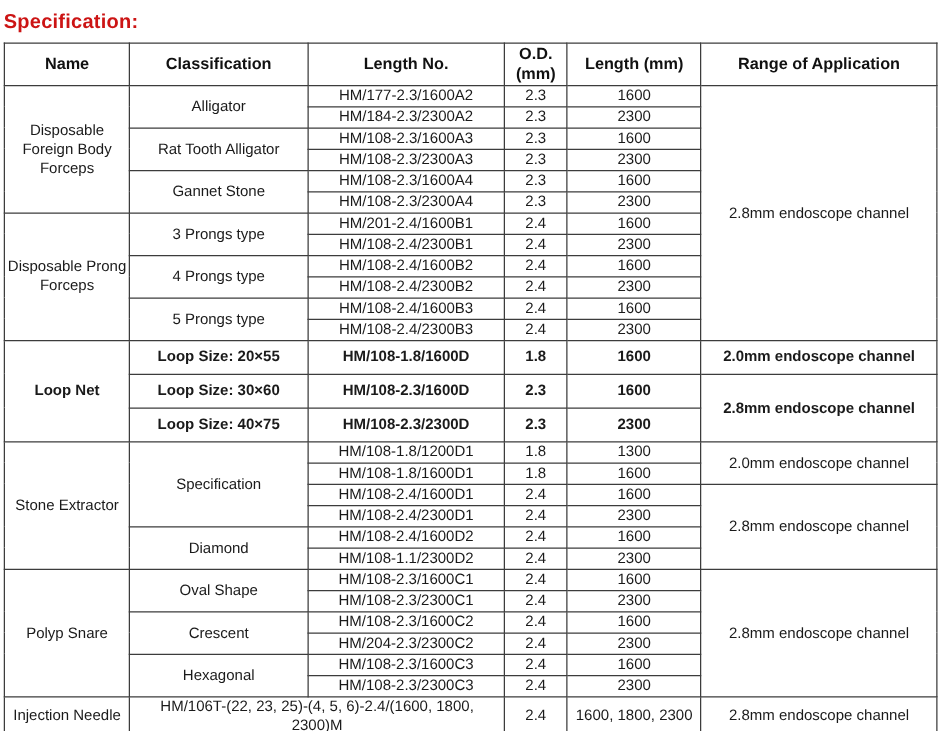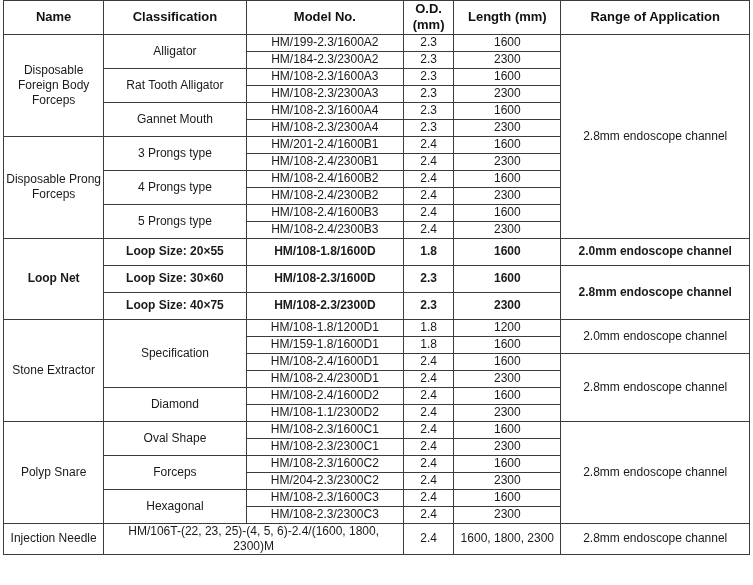--- a/index.html
+++ b/index.html
@@ -51,45 +51,46 @@
   .col-cls   { width: 142px; }
   .col-model { width: 157px; }
   .col-od    { width: 50px;  }
   .col-len   { width: 107px; }
   .col-range { width: 188px; }
 </style>
 </head>
 <body>
 
 <div class="page">
+  <div class="title">Specification:</div>
 
   <table class="spec">
     <colgroup>
       <col class="col-name">
         <col class="col-cls">
         <col class="col-model">
       <col class="col-od">
         <col class="col-len">
         <col class="col-range">
     </colgroup>
     <thead>
       <tr>
         <th>Name</th>
         <th>Classification</th>
-        <th>Model No.</th>
+        <th>Length No.</th>
         <th>O.D. (mm)</th>
         <th>Length (mm)</th>
         <th>Range of Application</th>
       </tr>
     </thead>
     <tbody>
       <tr>
         <td rowspan="6">Disposable Foreign Body Forceps</td>
         <td rowspan="2">Alligator</td>
-        <td>HM/199-2.3/1600A2</td>
+        <td>HM/177-2.3/1600A2</td>
         <td>2.3</td>
         <td>1600</td>
         <td rowspan="12">2.8mm endoscope channel</td>
       </tr>
       <tr>
         <td>HM/184-2.3/2300A2</td>
         <td>2.3</td>
         <td>2300</td>
       </tr>
       <tr>
@@ -97,21 +98,21 @@
         <td>HM/108-2.3/1600A3</td>
         <td>2.3</td>
         <td>1600</td>
       </tr>
       <tr>
         <td>HM/108-2.3/2300A3</td>
         <td>2.3</td>
         <td>2300</td>
       </tr>
       <tr>
-        <td rowspan="2">Gannet Mouth</td>
+        <td rowspan="2">Gannet Stone</td>
         <td>HM/108-2.3/1600A4</td>
         <td>2.3</td>
         <td>1600</td>
       </tr>
       <tr>
         <td>HM/108-2.3/2300A4</td>
         <td>2.3</td>
         <td>2300</td>
       </tr>
 
@@ -170,25 +171,25 @@
         <td>HM/108-2.3/2300D</td>
         <td>2.3</td>
         <td>2300</td>
       </tr>
 
       <tr>
         <td rowspan="6">Stone Extractor</td>
         <td rowspan="4">Specification</td>
         <td>HM/108-1.8/1200D1</td>
         <td>1.8</td>
-        <td>1200</td>
+        <td>1300</td>
         <td rowspan="2">2.0mm endoscope channel</td>
       </tr>
       <tr>
-        <td>HM/159-1.8/1600D1</td>
+        <td>HM/108-1.8/1600D1</td>
         <td>1.8</td>
         <td>1600</td>
       </tr>
       <tr>
         <td>HM/108-2.4/1600D1</td>
         <td>2.4</td>
         <td>1600</td>
         <td rowspan="4">2.8mm endoscope channel</td>
       </tr>
       <tr>
@@ -215,21 +216,21 @@
         <td>2.4</td>
         <td>1600</td>
         <td rowspan="6">2.8mm endoscope channel</td>
       </tr>
       <tr>
         <td>HM/108-2.3/2300C1</td>
         <td>2.4</td>
         <td>2300</td>
       </tr>
       <tr>
-        <td rowspan="2">Forceps</td>
+        <td rowspan="2">Crescent</td>
         <td>HM/108-2.3/1600C2</td>
         <td>2.4</td>
         <td>1600</td>
       </tr>
       <tr>
         <td>HM/204-2.3/2300C2</td>
         <td>2.4</td>
         <td>2300</td>
       </tr>
       <tr>

